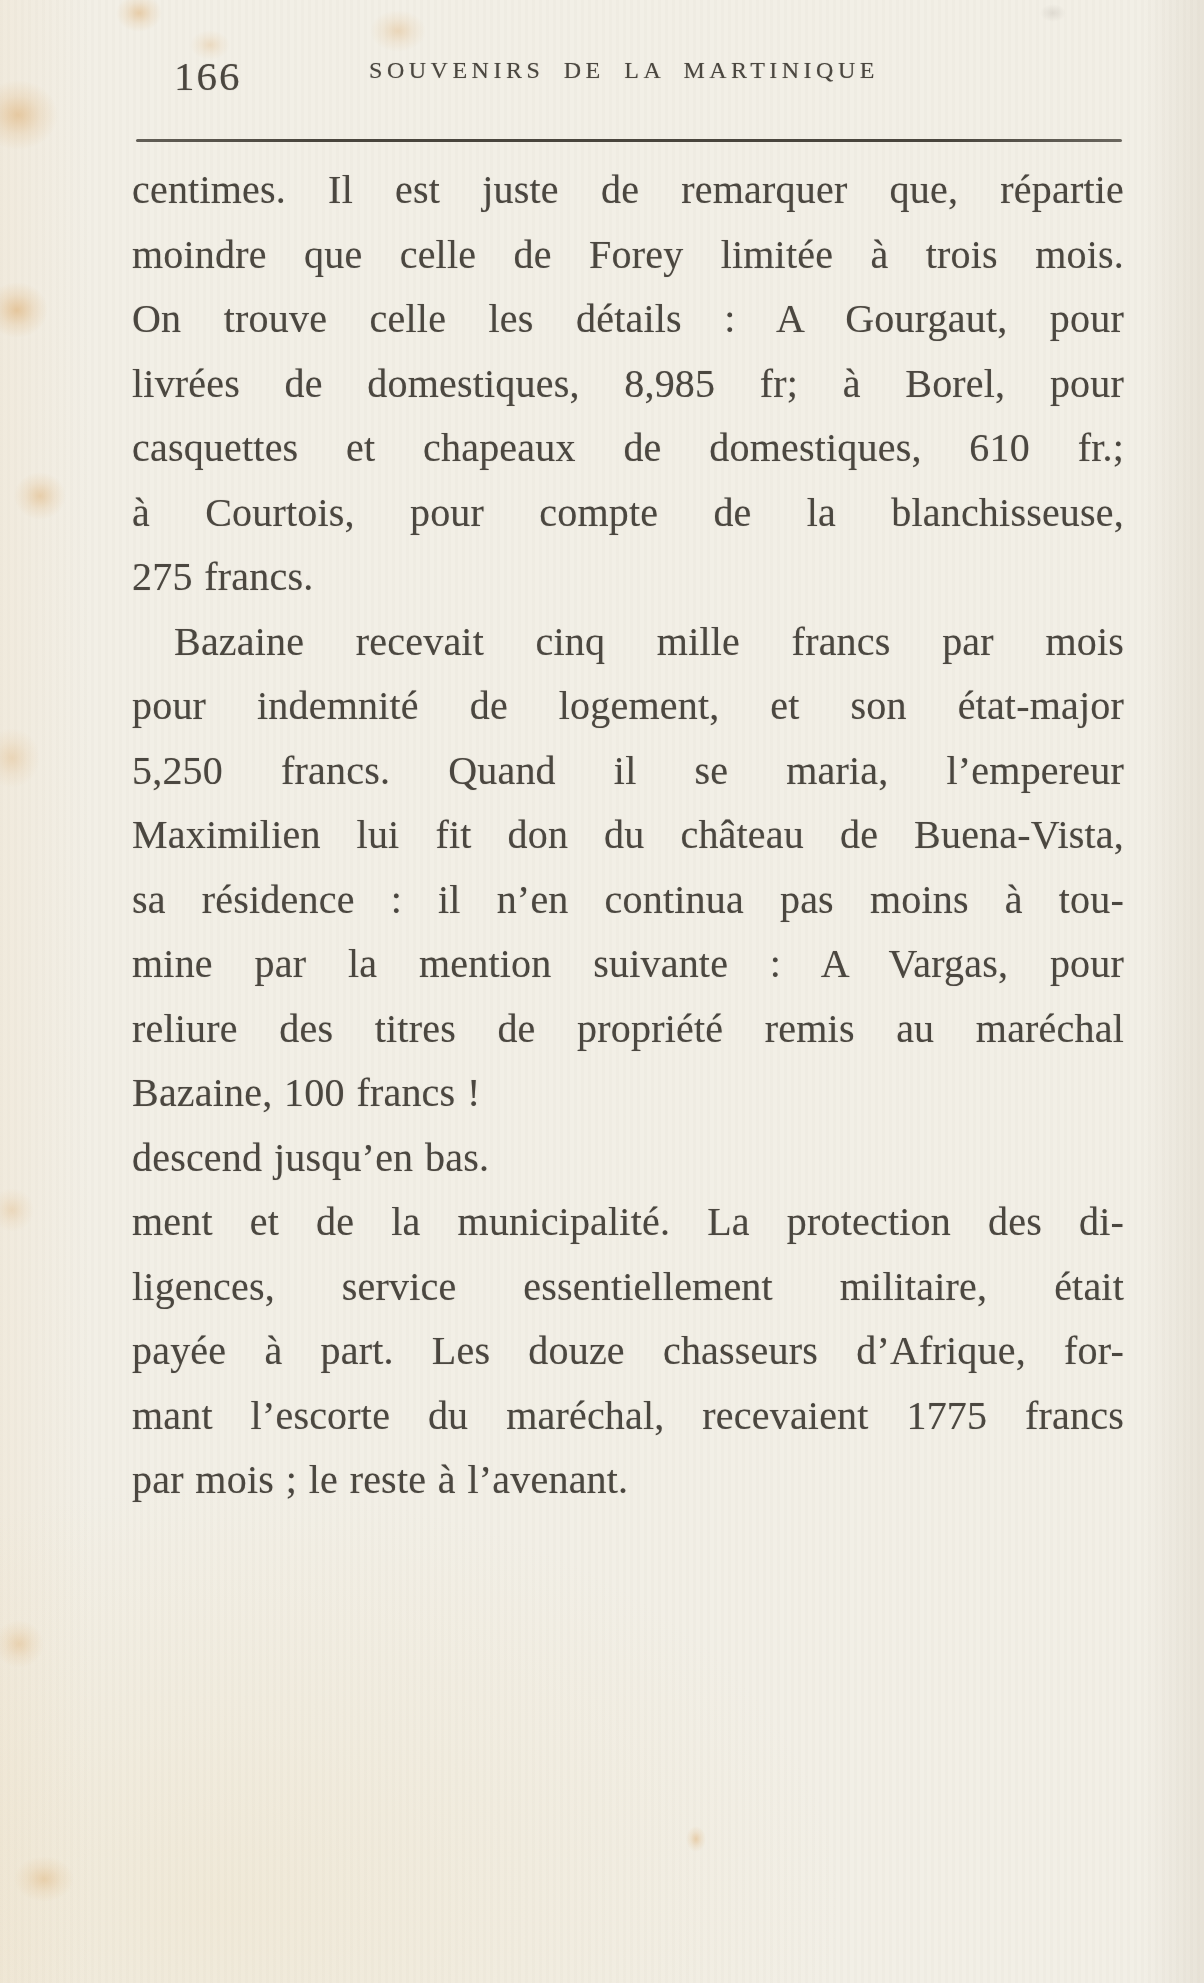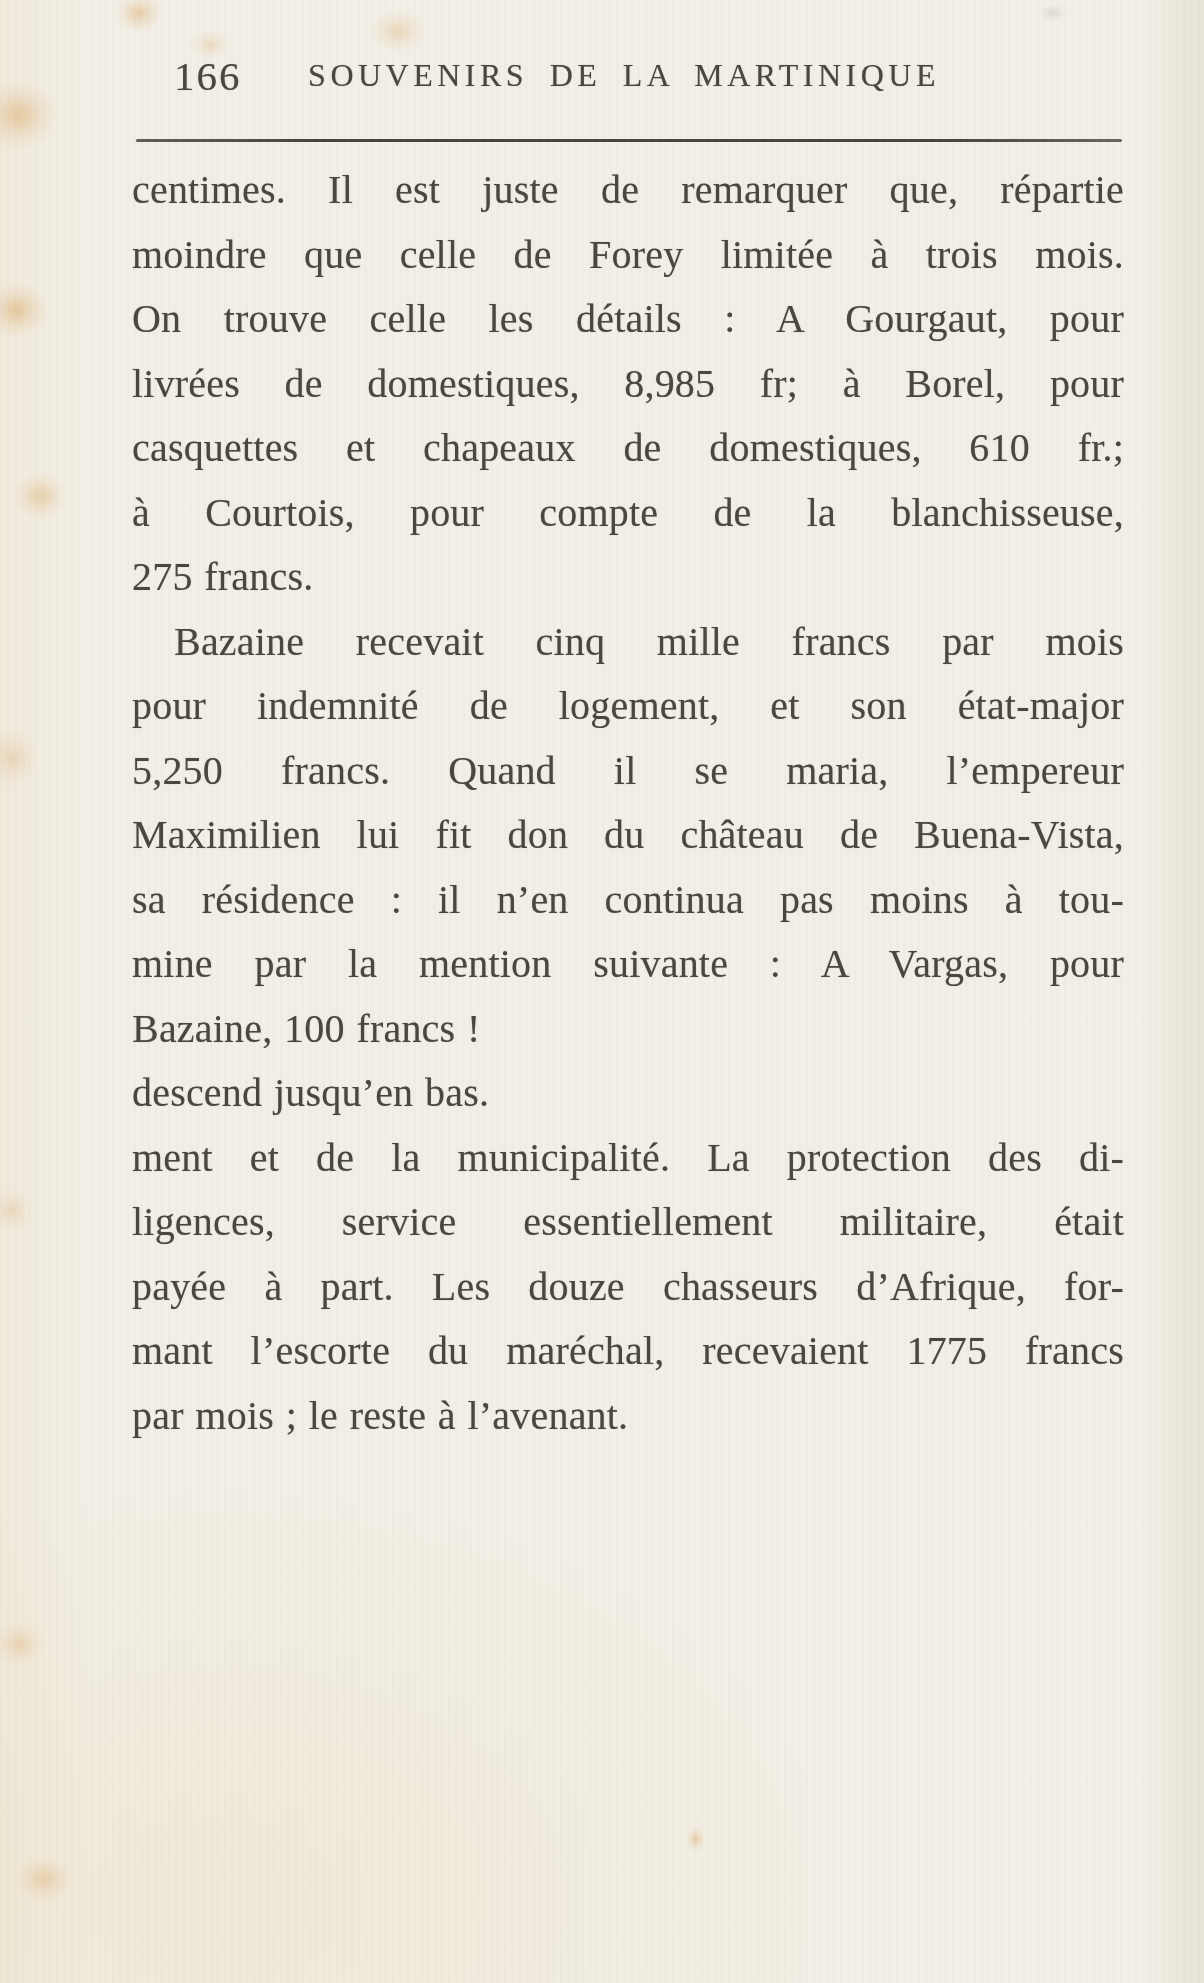--- a/index.html
+++ b/index.html
@@ -41,21 +41,21 @@
 
   
   .pagenum{
     position:absolute;left:126px;top:52px;
     font-size:41px;letter-spacing:2px;
     text-shadow:0 0 1px rgba(60,54,46,.45);
     margin-left:48px;
   }
   .htitle{
     position:absolute;left:128px;top:57px;width:992px;
-    text-align:center;font-size:32px;
+    text-align:center;font-size:24px;
     letter-spacing:4.5px;word-spacing:9px;
     text-shadow:0 0 1px rgba(60,54,46,.4);
   }
   .rule{
     position:absolute;left:136px;top:139px;width:986px;height:3px;
     background:linear-gradient(90deg, rgba(73,69,61,.85), var(--rule) 18%, var(--rule) 82%, rgba(73,69,61,.8));
     border-radius:2px;
   }
 
   
@@ -101,20 +101,21 @@
       <div class="line">livrées de domestiques, 8,985 fr; à Borel, pour</div>
       <div class="line">casquettes et chapeaux de domestiques, 610 fr.;</div>
       <div class="line">à Courtois, pour compte de la blanchisseuse,</div>
       <div class="line para-end">275 francs.</div>
       <div class="line indent">Bazaine recevait cinq mille francs par mois</div>
       <div class="line">pour indemnité de logement, et son état-major</div>
       <div class="line">5,250 francs. Quand il se maria, l’empereur</div>
       <div class="line">Maximilien lui fit don du château de Buena-Vista,</div>
       <div class="line">sa résidence : il n’en continua pas moins à tou-</div>
       <div class="line">mine par la mention suivante : A Vargas, pour</div>
+      <div class="line">reliure des titres de propriété remis au maréchal</div>
       <div class="line para-end">Bazaine, 100 francs !</div>
       <div class="line para-end">descend jusqu’en bas.</div>
       <div class="line">ment et de la municipalité. La protection des di-</div>
       <div class="line">ligences, service essentiellement militaire, était</div>
       <div class="line">payée à part. Les douze chasseurs d’Afrique, for-</div>
       <div class="line">mant l’escorte du maréchal, recevaient 1775 francs</div>
       <div class="line para-end">par mois ; le reste à l’avenant.</div>
     </main>
 
 </div>

